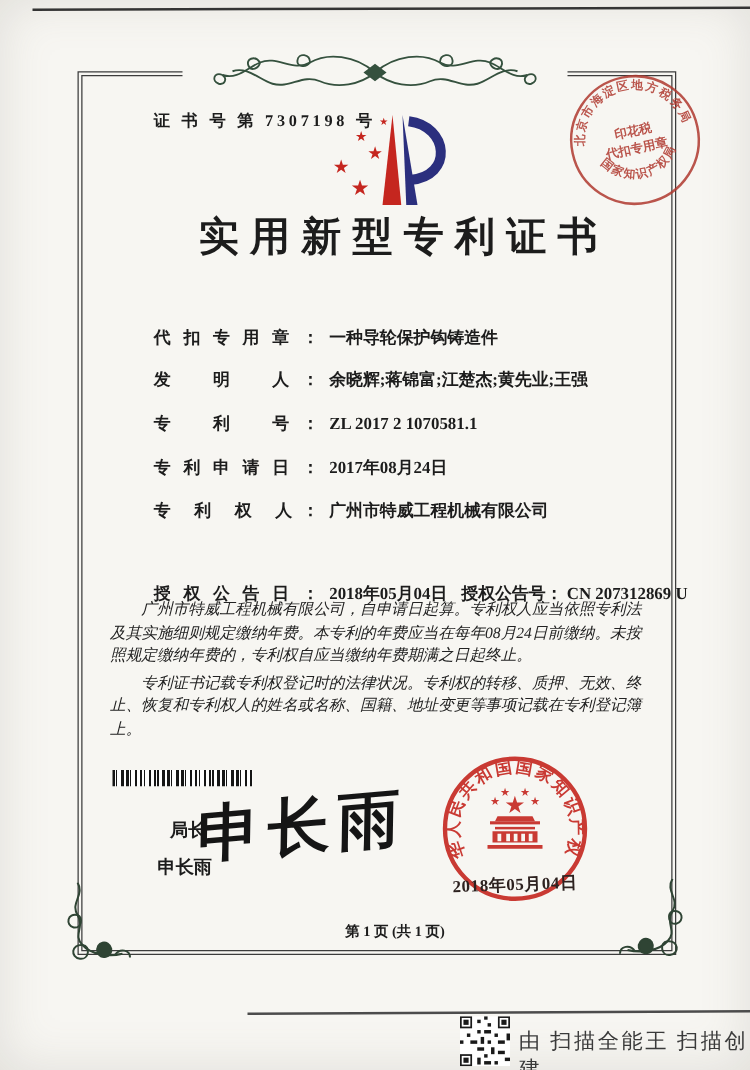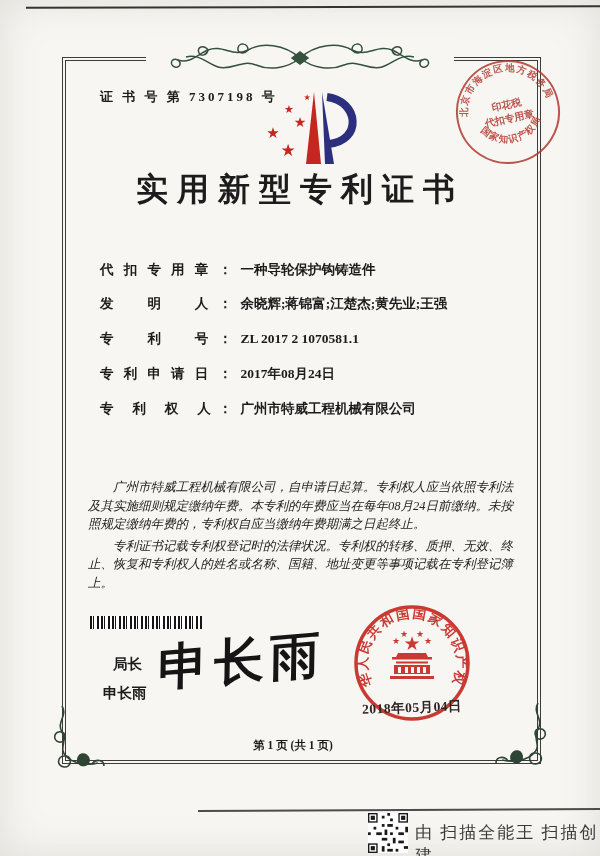--- a/index.html
+++ b/index.html
@@ -1,19 +1,19 @@
 <!DOCTYPE html>
 <html><head>
 <meta charset="utf-8">
 <style>
   html,body{margin:0;padding:0;}
   body{background:#d8d6d2;font-family:"Liberation Serif","DejaVu Serif",serif;}
   .scan{position:relative;width:600px;height:856px;background:#f7f6f2;overflow:hidden;
         box-shadow:inset 0 0 40px rgba(120,115,105,.18);}
-  .ink{color:#1c1c1c;}
+  .ink{color:#1c1c1c;margin-left:23px;}
   
   .top-edge{position:absolute;left:26px;top:6px;width:574px;height:2px;background:#343434;transform:rotate(-.15deg);}
   .bottom-edge{position:absolute;left:198px;top:809px;width:402px;height:2px;background:#4c4c4c;transform:rotate(-.3deg);}
   
   .frame{position:absolute;left:62px;top:57px;width:477px;height:705px;
          border:1px solid #3c3c3c;outline:1px solid #3c3c3c;outline-offset:-4px;}
   .ornament-top{position:absolute;left:146px;top:38px;width:308px;height:40px;background:#f7f6f2;}
   .ornament-corner{position:absolute;width:66px;height:66px;}
   .oc-left{left:48px;top:706px;}
   .oc-right{left:486px;top:703px;transform:scaleX(-1);}
@@ -153,20 +153,28 @@
     <span class="f-label">专　利　号：</span>
     <span class="f-value">ZL 2017 2 1070581.1</span>
   </div>
   <div class="f-row ink" style="top:366px">
     <span class="f-label">专利申请日：</span>
     <span class="f-value">2017年08月24日</span>
   </div>
   <div class="f-row ink" style="top:401px">
     <span class="f-label">专 利 权 人：</span>
     <span class="f-value">广州市特威工程机械有限公司</span>
+  </div>
+  <div class="f-row ink" style="top:467px">
+    <span class="f-label">授权公告日：</span>
+    <span class="f-value">2018年05月04日</span>
+    <span class="pair2">
+      <span>授权公告号：</span>
+      <span>CN 207312869 U</span>
+    </span>
   </div>
 
   <div class="paras">
     <p>广州市特威工程机械有限公司，自申请日起算。专利权人应当依照专利法及其实施细则规定缴纳年费。本专利的年费应当在每年08月24日前缴纳。未按照规定缴纳年费的，专利权自应当缴纳年费期满之日起终止。</p>
     <p>专利证书记载专利权登记时的法律状况。专利权的转移、质押、无效、终止、恢复和专利权人的姓名或名称、国籍、地址变更等事项记载在专利登记簿上。</p>
   </div>
 
   <div class="barcode"></div>
 
   <div class="director-title ink">局长</div>

